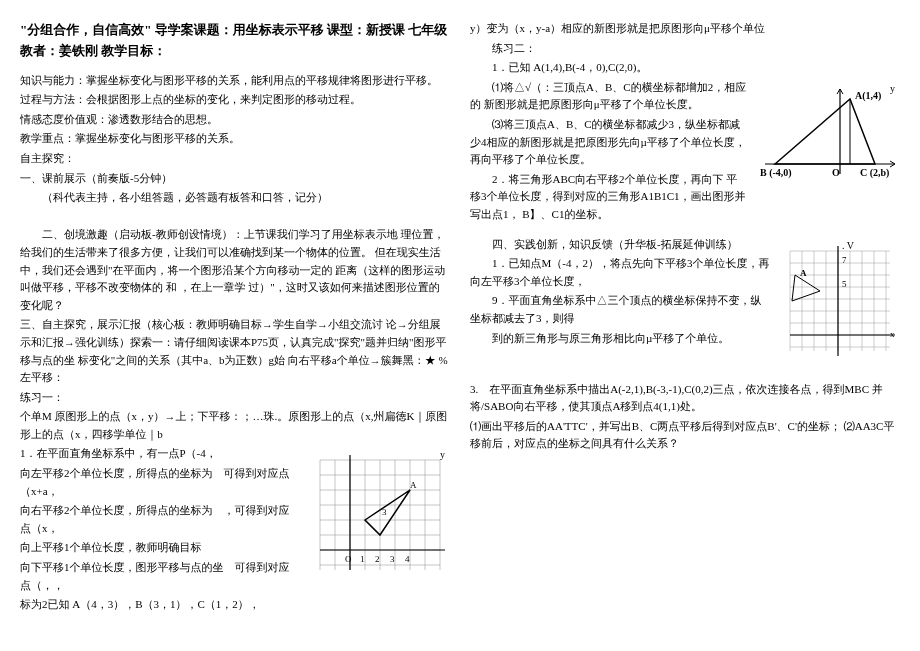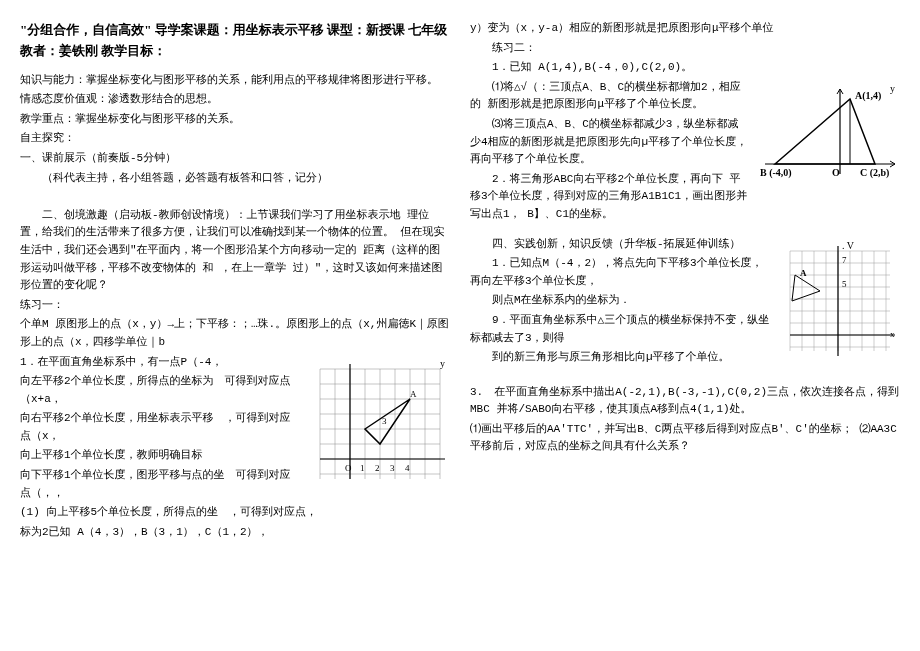--- a/index.html
+++ b/index.html
@@ -20,21 +20,20 @@
       flex: 1;
       min-width: 0;
     }
     .title {
       font-weight: bold;
       font-size: 13px;
       margin-bottom: 10px;
     }
     .para {
       margin-bottom: 2px;
-      font-family: Liberation Mono, monospace;
     }
     .indent {
       text-indent: 2em;
     }
     .floatbox {
       float: right;
       margin: 5px 0 5px 10px;
     }
     .triangle-fig {
       width: 140px;
@@ -53,27 +52,29 @@
       position: relative;
     }
   </style>
 </head>
 <body>
 
 <div class="page">
   <div class="col">
     <div class="title">"分组合作，自信高效" 导学案课题：用坐标表示平移 课型：新授课 七年级 教者：姜铁刚 教学目标：</div>
     <div class="para">知识与能力：掌握坐标变化与图形平移的关系，能利用点的平移规律将图形进行平移。</div>
+    <div class="para">过程与方法：会根据图形上点的坐标的变化，来判定图形的移动过程。</div>
     <div class="para">情感态度价值观：渗透数形结合的思想。</div>
     <div class="para">教学重点：掌握坐标变化与图形平移的关系。</div>
     <div class="para">自主探究：</div>
     <div class="para">一、课前展示（前奏版-5分钟）</div>
     <div class="para indent">（科代表主持，各小组答题，必答题有板答和口答，记分）</div>
     <br>
     <div class="para indent">二、创境激趣（启动板-教师创设情境）：上节课我们学习了用坐标表示地 理位置，给我们的生活带来了很多方便，让我们可以准确找到某一个物体的位置。 但在现实生活中，我们还会遇到"在平面内，将一个图形沿某个方向移动一定的 距离（这样的图形运动叫做平移，平移不改变物体的 和 ，在上一章学 过）"，这时又该如何来描述图形位置的变化呢？</div>
+    <div class="para">三、自主探究，展示汇报（核心板：教师明确目标→学生自学→小组交流讨 论→分组展示和汇报→强化训练）探索一：请仔细阅读课本P75页，认真完成"探究"题并归纳"图形平移与点的坐 标变化"之间的关系（其中a、b为正数）g始 向右平移a个单位→簇舞黑：★ %左平移：</div>
     <div class="para">练习一：</div>
     <div class="para">个单M 原图形上的点（x，y）→上；下平移：；…珠.。原图形上的点（x,州扁徳K｜原图形上的点（x，四移学单位｜b</div>
 
     <div style="position:relative">
       <div class="floatbox small-grid">
         <svg width="140" height="130" viewBox="0 0 140 130">
           <g stroke="#888" stroke-width="0.5">
             <line x1="10" y1="10" x2="10" y2="120"></line>
               <line x1="25" y1="10" x2="25" y2="120"></line>
               <line x1="40" y1="10" x2="40" y2="120"></line>
@@ -104,28 +105,25 @@
           <text x="80" y="112" font-size="9">3</text>
           <text x="95" y="112" font-size="9">4</text>
         </svg>
       </div>
 
       <div class="para">1．在平面直角坐标系中，有一点P（-4，</div>
       <div class="para">
         <span>向左平移2个单位长度，所得点的坐标为</span>　<span>可得到对应点（x+a，</span>
       </div>
       <div class="para">
-        <span>向右平移2个单位长度，用坐标表示平移</span>　<span>，可得到对应点（x，</span>
+        <span>向右平移2个单位长度，所得点的坐标为</span>　<span>，可得到对应点（x，</span>
       </div>
       <div class="para">向上平移1个单位长度，教师明确目标</div>
       <div class="para">
         <span>向下平移1个单位长度，图形平移与点的坐</span>　<span>可得到对应点（，，</span>
-      </div>
-      <div class="para">
-        <span>(1) 向上平移5个单位长度，所得点的坐</span>　<span>，可得到对应点，</span>
       </div>
       <div class="para">标为2已知 A（4，3），B（3，1），C（1，2），</div>
 
     </div>
     <div style="clear:both"></div>
     
     
   </div>
 
   <div class="col right-content">
@@ -183,21 +181,20 @@
         <text x="62" y="22" font-size="9">7</text>
         <text x="20" y="35" font-size="9" font-weight="bold">A</text>
         <text x="62" y="46" font-size="9">5</text>
         <polygon points="15,34 40,50 12,60" fill="none" stroke="#000" stroke-width="1"></polygon>
         <text x="110" y="96" font-size="9">x</text>
       </svg>
     </div>
 
     <div class="para indent">四、实践创新，知识反馈（升华板-拓展延伸训练）</div>
     <div class="para indent">1．已知点M（-4，2），将点先向下平移3个单位长度，再向左平移3个单位长度，</div>
-    <div class="para indent">则点M在坐标系内的坐标为．</div>
     <div class="para indent">9．平面直角坐标系中△三个顶点的横坐标保持不变，纵坐标都减去了3，则得</div>
     <div class="para indent">到的新三角形与原三角形相比向µ平移了个单位。</div>
 
     <div style="clear:both; height:15px"></div>
 
     <div class="para">3.　在平面直角坐标系中描出A(-2,1),B(-3,-1),C(0,2)三点，依次连接各点，得到MBC 并将/SABO向右平移，使其顶点A移到点4(1,1)处。</div>
     <div class="para">⑴画出平移后的AA'TTC'，并写出B、C两点平移后得到对应点B'、C'的坐标； ⑵AA3C平移前后，对应点的坐标之间具有什么关系？</div>
   </div>
 </div>
 

